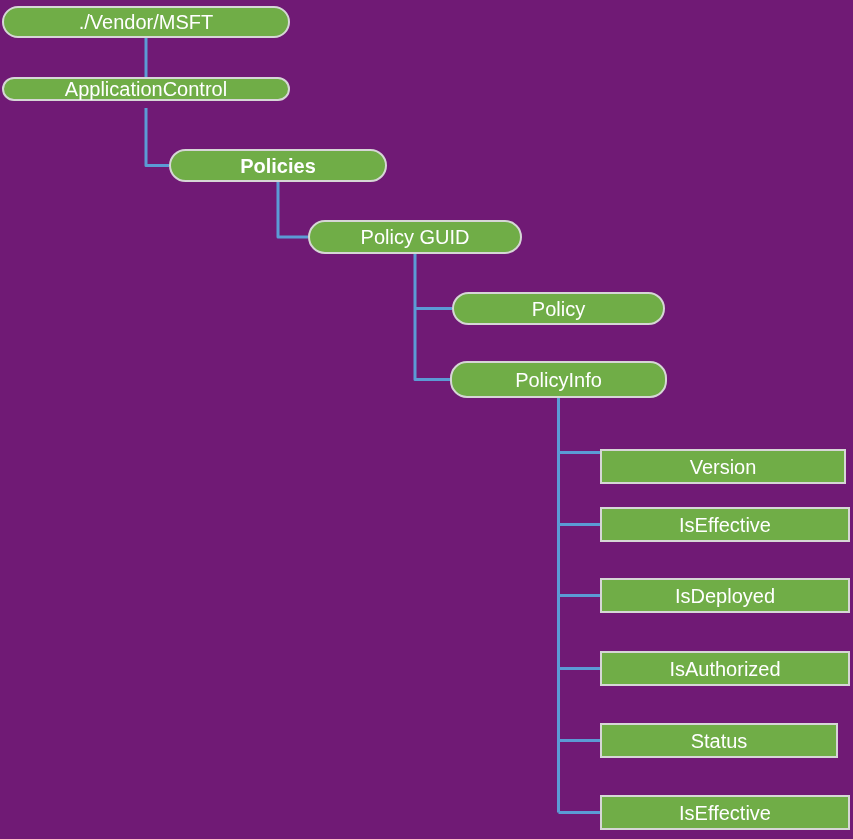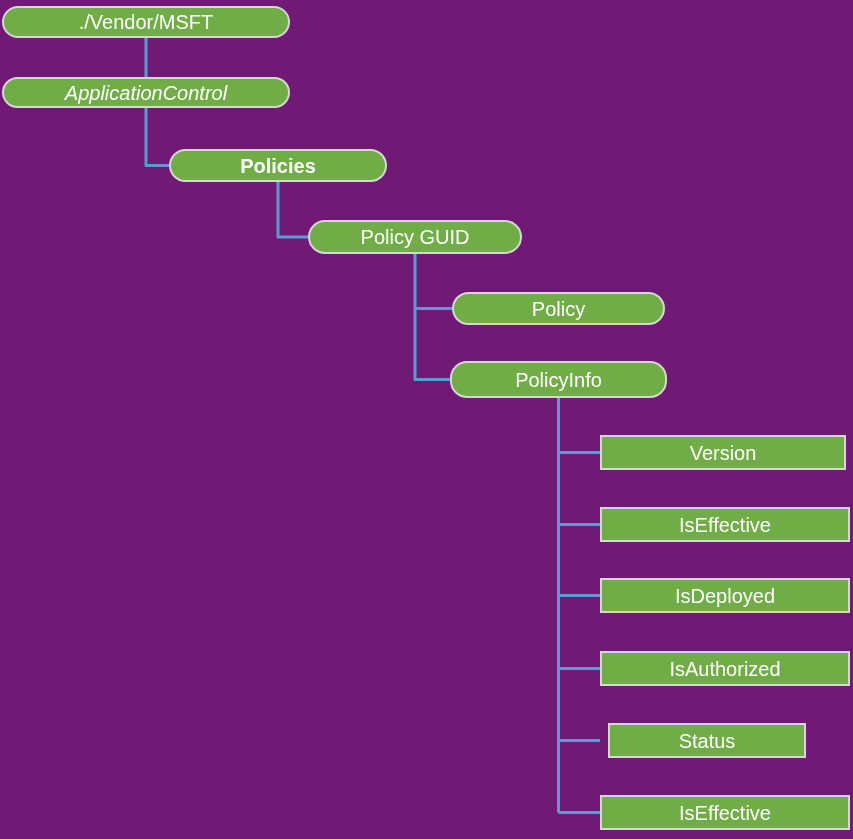--- a/index.html
+++ b/index.html
@@ -65,35 +65,35 @@
     <path d="M558.5 452.5 L600 452.5"></path>
     <path d="M558.5 524.5 L600 524.5"></path>
     <path d="M558.5 595.5 L600 595.5"></path>
     <path d="M558.5 668.5 L600 668.5"></path>
     <path d="M558.5 740.5 L600 740.5"></path>
     <path d="M558.5 812.5 L600 812.5"></path>
   </svg>
 
   <div class="node pill" style="left:2px;   top:6px;   width:288px; height:32px;">./Vendor/MSFT</div>
 
-  <div class="node pill" style="left:2px;   top:77px;  width:288px; height:31px;font-style:italic;">ApplicationControl</div>
+  <div class="node pill" style="left:2px;   top:77px;  width:288px; height:24px;">ApplicationControl</div>
 
   <div class="node pill" style="left:169px; top:149px; width:218px; height:33px;font-weight:bold;">Policies</div>
 
   <div class="node pill italic" style="left:308px; top:220px; width:214px; height:34px;">Policy GUID</div>
 
   <div class="node pill" style="left:452px; top:292px; width:213px; height:33px;">Policy</div>
 
   <div class="node pill" style="left:450px; top:361px; width:217px; height:37px;">PolicyInfo</div>
 
-  <div class="node rect" style="left:600px; top:435px; width:246px; height:35px;">Version</div>
+  <div class="node rect" style="left:600px; top:449px; width:246px; height:35px;">Version</div>
 
   <div class="node rect" style="left:600px; top:507px; width:250px; height:35px;">IsEffective</div>
 
   <div class="node rect" style="left:600px; top:578px; width:250px; height:35px;">IsDeployed</div>
 
   <div class="node rect" style="left:600px; top:651px; width:250px; height:35px;">IsAuthorized</div>
 
-  <div class="node rect" style="left:600px; top:723px; width:198px; height:35px;margin-left:8px;">Status</div>
+  <div class="node rect" style="left:600px; top:723px; width:238px; height:35px;">Status</div>
 
   <div class="node rect" style="left:600px; top:795px; width:250px; height:35px;">IsEffective</div>
 
 </div>
 
 </body></html>

